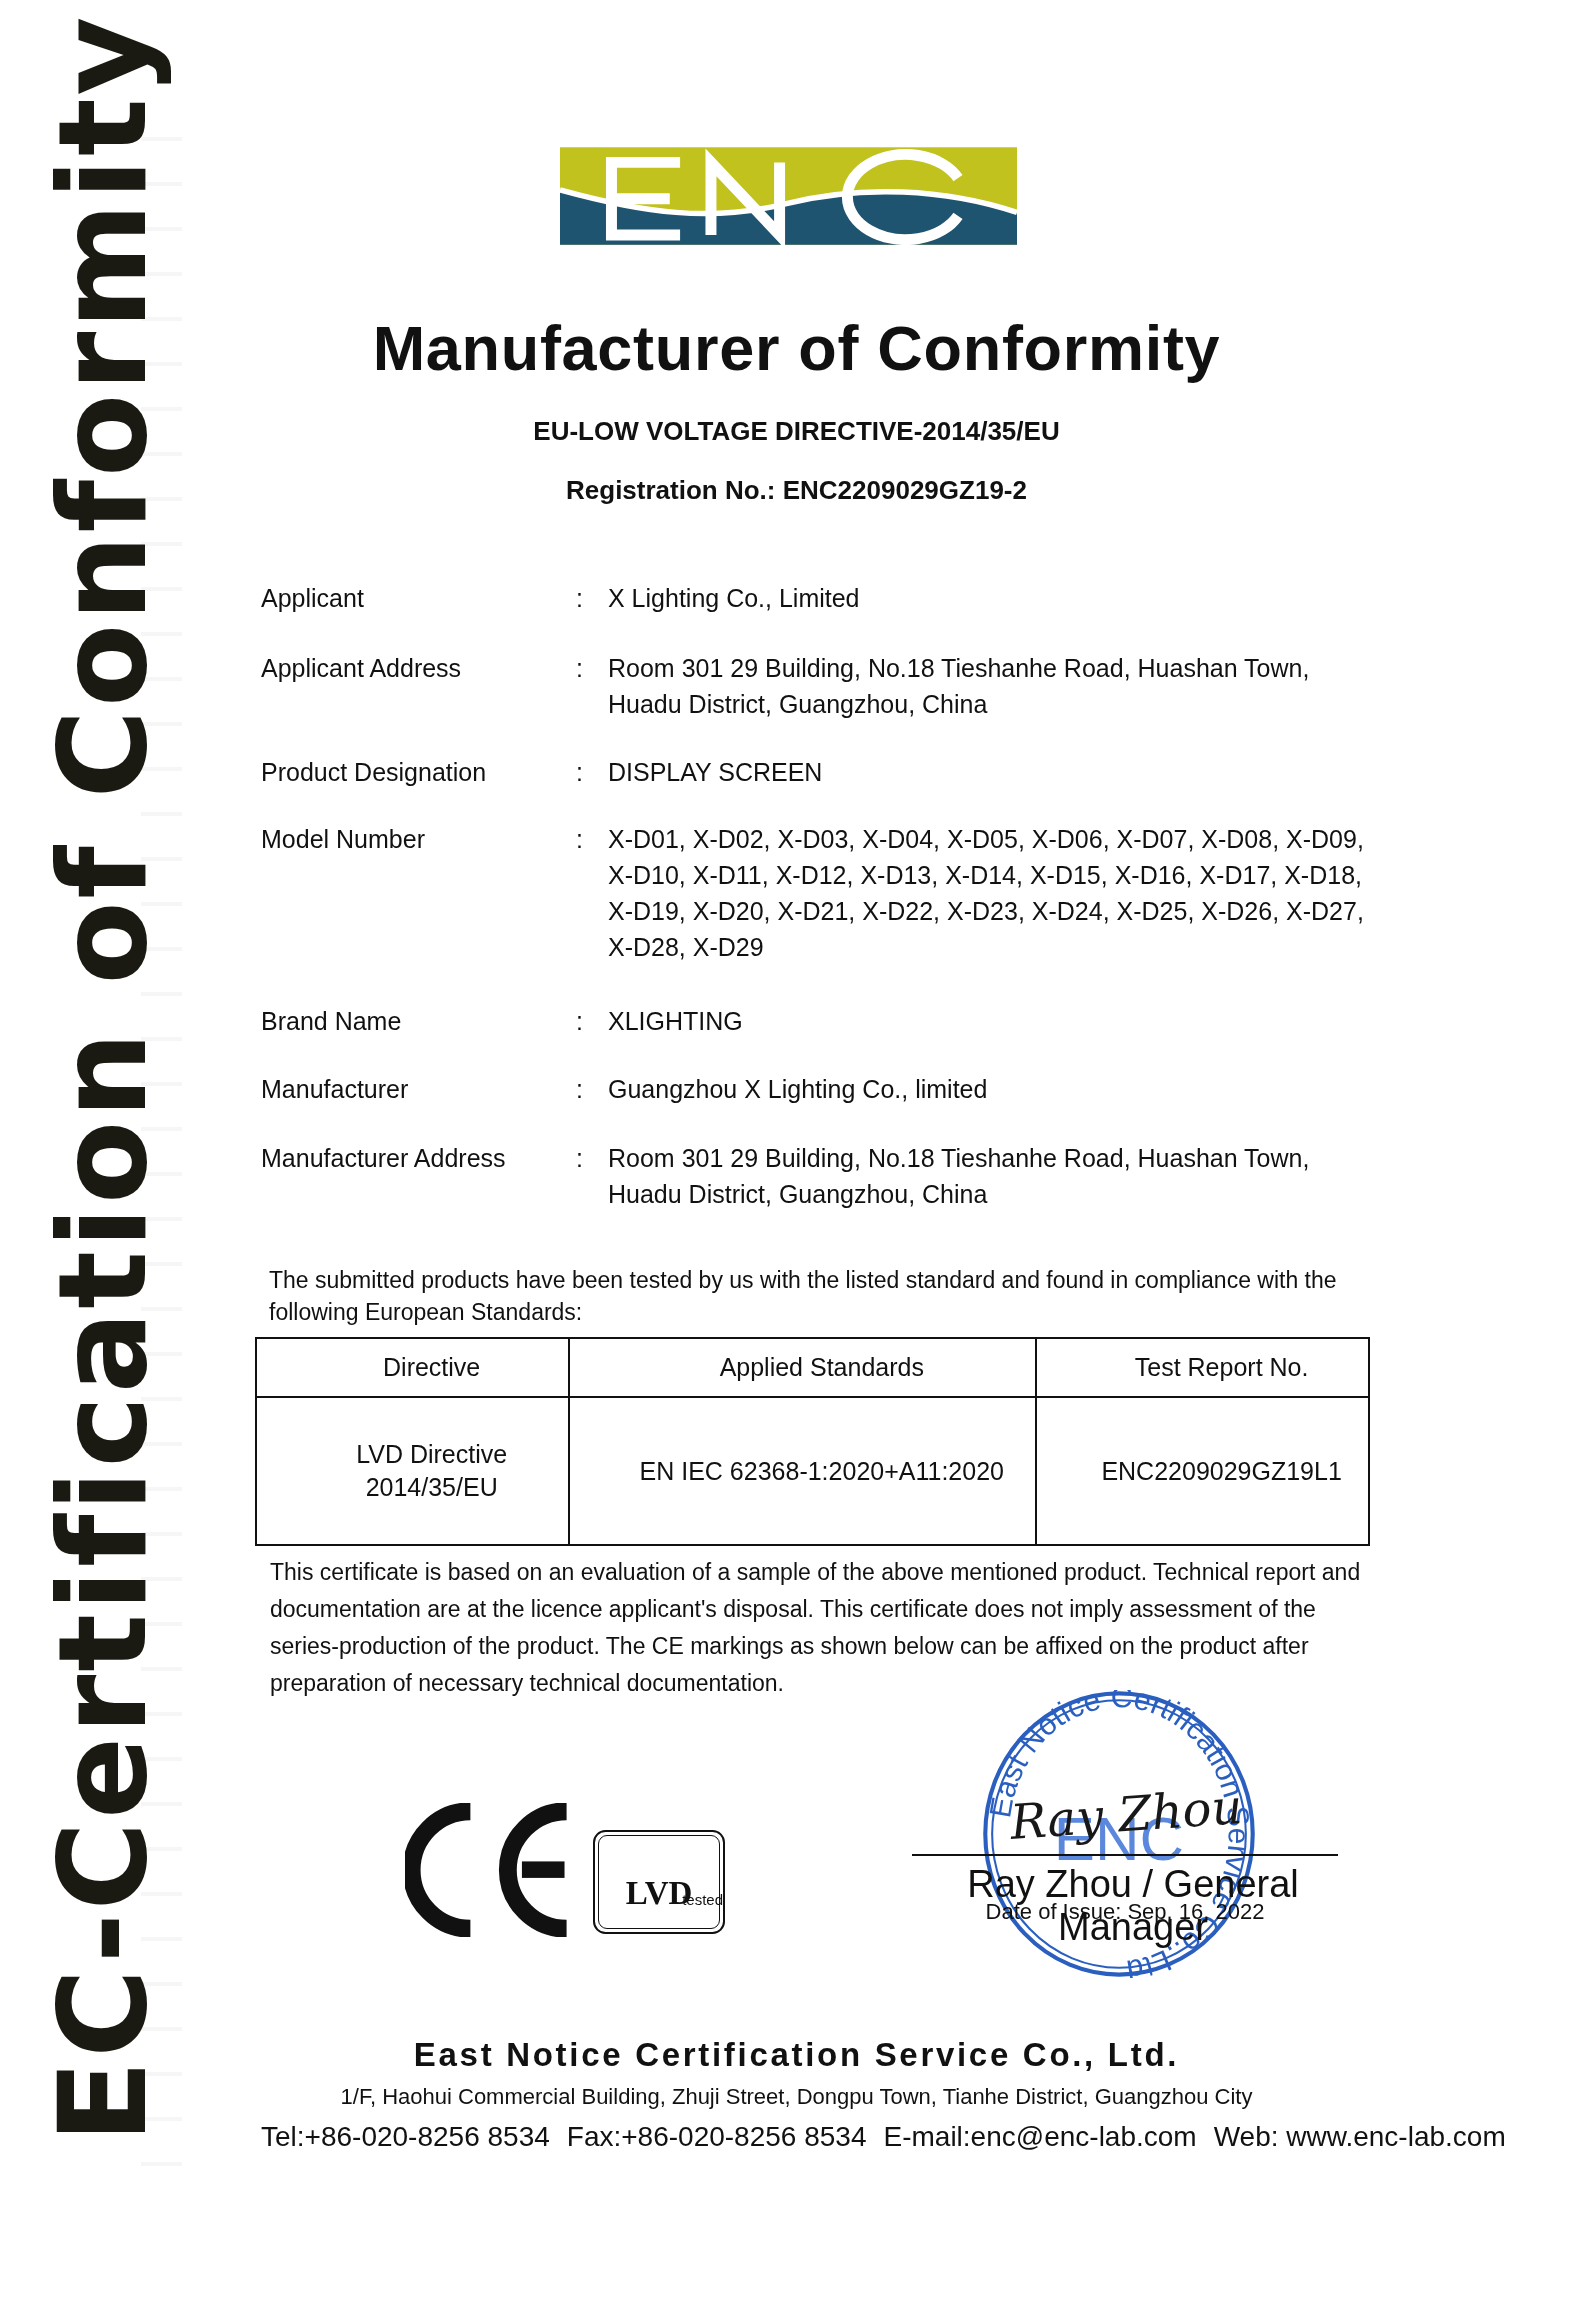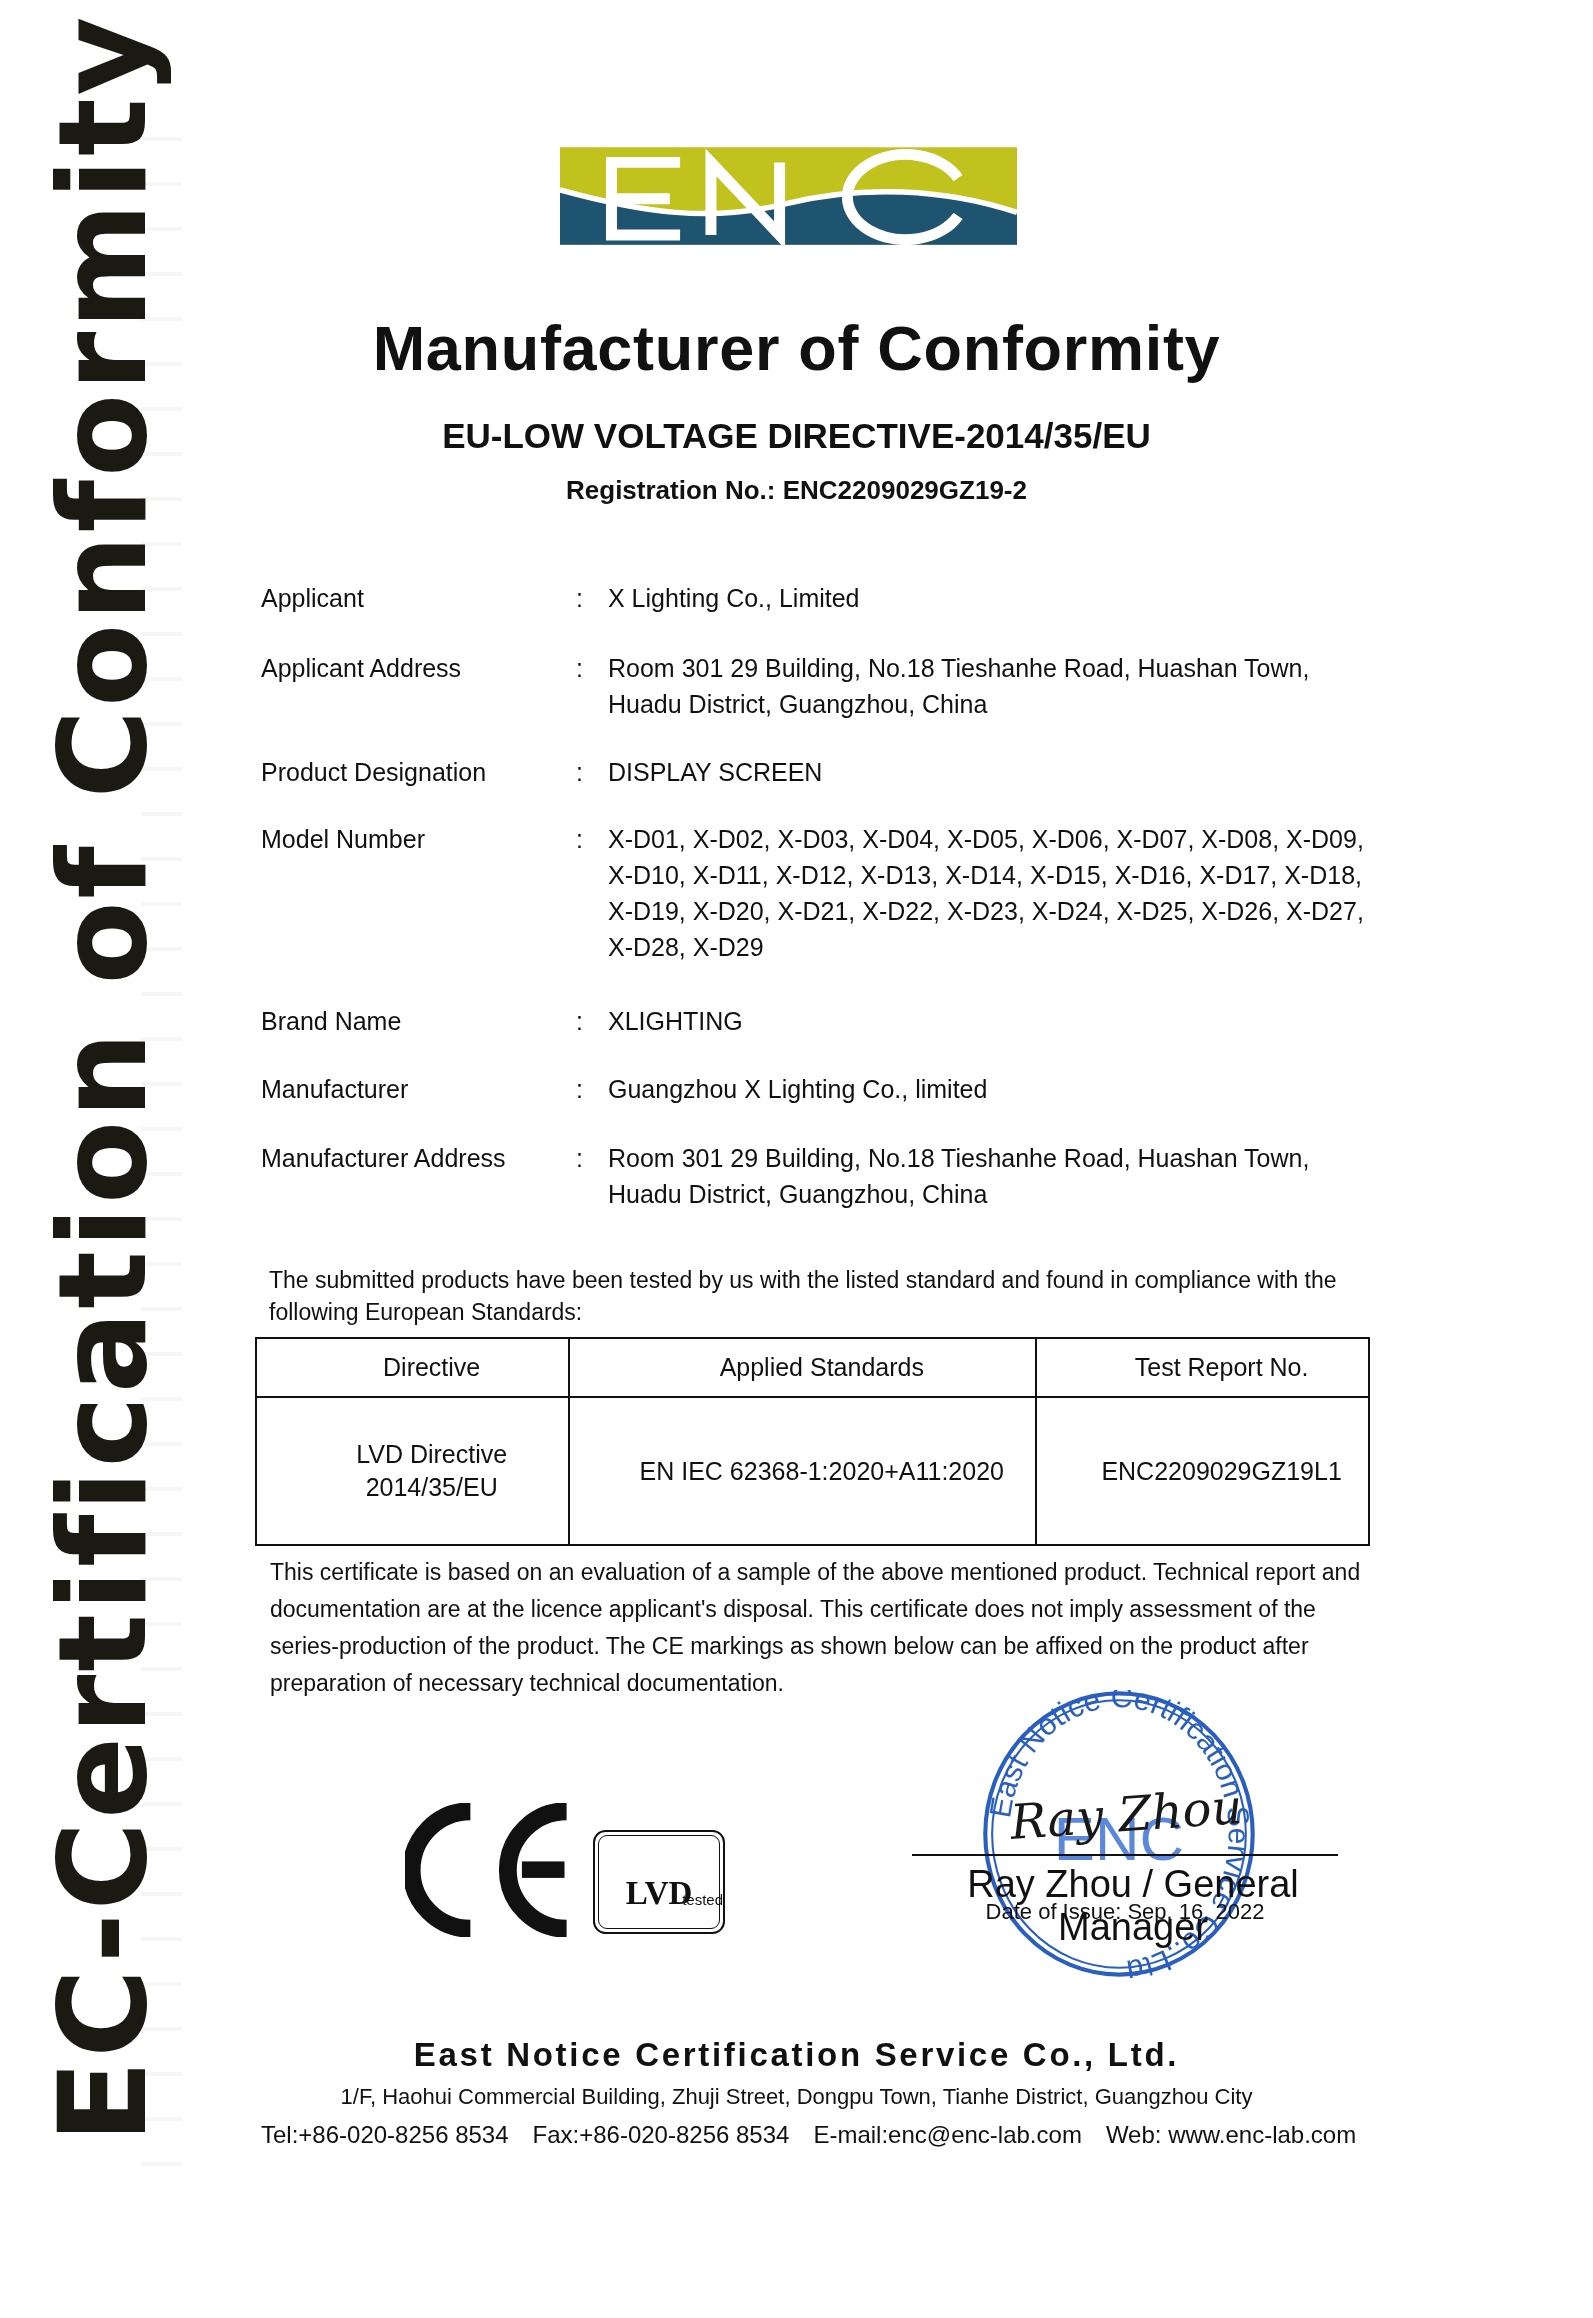--- a/index.html
+++ b/index.html
@@ -17,21 +17,21 @@
     position: absolute; left: 141px; top: 96px; width: 41px; height: 2102px;
     background: repeating-linear-gradient(180deg, transparent 0 41px, rgba(0,0,0,0.035) 41px 45px);
   }
   .logo { position: absolute; left: 560px; top: 147px; width: 457px; height: 98px; }
   .title {
     position: absolute; left: 0; right: 0; top: 312px; text-align: center;
     font-size: 63px; font-weight: bold; letter-spacing: 0.7px;
   }
   .subtitle {
     position: absolute; left: 0; right: 0; top: 416px; text-align: center;
-    font-size: 35px; font-weight: bold;
+    font-size: 26px; font-weight: bold;
   }
   .regno {
     position: absolute; left: 0; right: 0; top: 475px; text-align: center;
     font-size: 26px; font-weight: bold;
   }
   .field-row { position: absolute; left: 261px; width: 1126px; font-size: 25px; line-height: 36px; }
   .field-label { position: absolute; left: 0; top: 0; }
   .field-colon { position: absolute; left: 315px; top: 0; }
   .field-value { position: absolute; left: 347px; top: 0; width: 780px; }
   .intro { position: absolute; left: 269px; top: 1264px; width: 1099px; font-size: 23px; line-height: 32px; }
@@ -57,21 +57,21 @@
   .sig-name { position: absolute; left: 920px; width: 426px; top: 1863px; text-align: center; font-size: 38px; }
   .sig-date { position: absolute; left: 912px; width: 426px; top: 1899px; text-align: center; font-size: 22px; }
   .stamp { position: absolute; left: 975px; top: 1690px; width: 288px; height: 288px; }
   .signature {
     position: absolute; left: 1010px; top: 1786px; font-family: "DejaVu Serif", serif; font-style: italic;
     font-size: 48px; color: #181818; transform: rotate(-4deg);
   }
   .company { position: absolute; left: 0; right: 0; top: 2036px; text-align: center;
     font-size: 33px; font-weight: bold; letter-spacing: 2.7px; }
   .company-addr { position: absolute; left: 0; right: 0; top: 2084px; text-align: center; font-size: 22px; }
-  .contact { position: absolute; left: 261px; top: 2121px; width: 1113px; font-size: 24px; display: flex; gap: 24px; white-space: nowrap; }
+  .contact { position: absolute; left: 261px; top: 2121px; width: 1113px; font-size: 28px; display: flex; gap: 17px; white-space: nowrap; }
 </style>
 </head>
 <body>
 
 <div class="side-strip"></div>
 <div class="side-banner">EC-Certification of Conformity</div>
 
 <svg class="logo" viewBox="0 0 666 142">
   <rect x="0" y="0" width="666" height="142" fill="#c1c21e"></rect>
   <path d="M0 62 C 120 95, 220 110, 330 82 C 440 55, 560 60, 666 95 L 666 142 L 0 142 Z" fill="#1f5470"></path>

